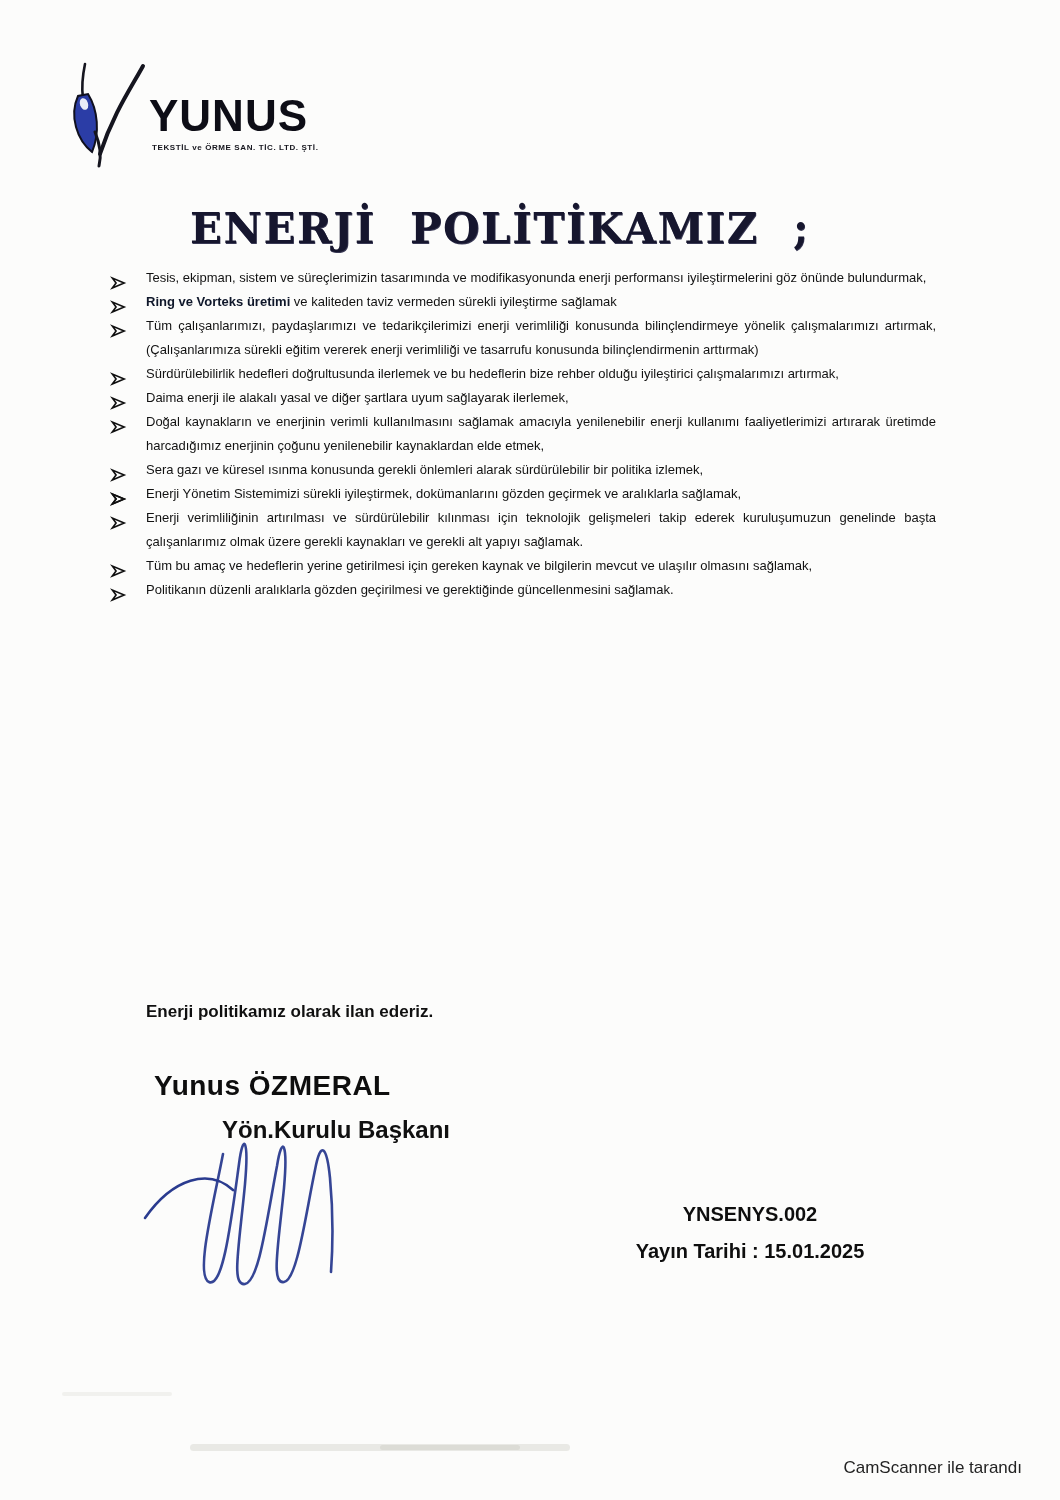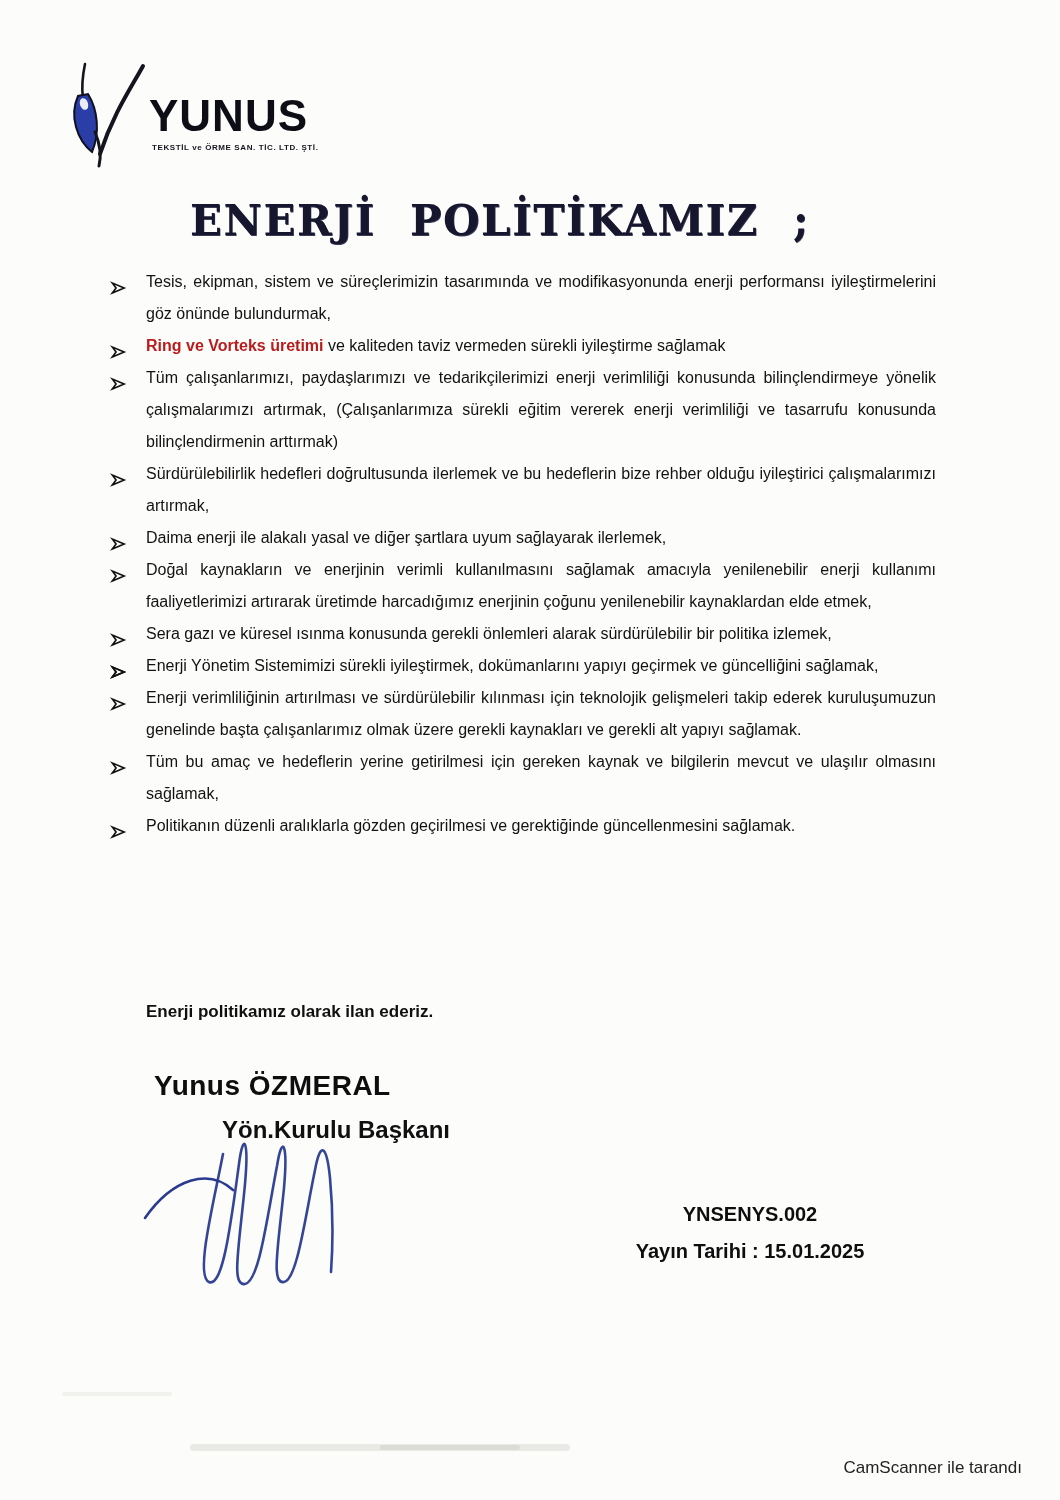--- a/index.html
+++ b/index.html
@@ -22,42 +22,42 @@
     color:#0d0d16; line-height:1;
   }
   .logo-tagline {
     position:absolute; left:97px; top:83px;
     font-size:8px; font-weight:bold; letter-spacing:0.6px;
     color:#15151d; white-space:nowrap;
   }
 
   
   .doc-title {
-    position:absolute; left:150px; top:196px; width:700px;
+    position:absolute; left:150px; top:204px; width:700px;
     text-align:center;
     font-family:"DejaVu Serif", serif;
     font-weight:bold; font-size:42px;
     letter-spacing:1.5px; word-spacing:18px;
     color:#16162e;
     text-shadow:0.6px 0.6px 0 #3a3a55;
   }
 
   
   .policy-list {
     position:absolute; left:108px; top:266px; width:828px;
     list-style:none; margin:0; padding:0;
   }
   .policy-list li {
     position:relative;
     padding-left:38px;
     text-align:justify;
-    font-size:16px; line-height:32px;
+    font-size:13px; line-height:24px;
     color:#121212;
   }
-  .policy-list li b { color:#b91c1c; }
+  .policy-list li b { color:#0f172a; }
   .marker { position:absolute; left:2px; top:8px; }
 
   
   .closing {
     position:absolute; left:146px; top:1002px;
     font-size:17px; font-weight:bold; color:#101010;
   }
   .signer-name {
     position:absolute; left:154px; top:1070px;
     font-size:28px; font-weight:bold; letter-spacing:0.5px; color:#0e0e0e;
@@ -179,21 +179,21 @@
         </svg>
       </span>
     </li>
 
     <li>
       <span class="marker">
         <svg width="17" height="14" viewBox="0 0 18 14">
           <path d="M2.5 12.2 L15 7 L2.5 1.8 L6.4 7 Z" fill="none" stroke="#101010" stroke-width="1.7" stroke-linejoin="miter"></path>
         </svg>
       </span>
-      <span class="itext">Enerji Yönetim Sistemimizi sürekli iyileştirmek, dokümanlarını yapıyı geçirmek ve güncelliğini sağlamak,</span>
+      <span class="itext">Enerji Yönetim Sistemimizi sürekli iyileştirmek, dokümanlarını gözden geçirmek ve aralıklarla sağlamak,</span>
     </li>
 
     <li>
       <span class="marker">
         <svg width="17" height="14" viewBox="0 0 18 14">
           <path d="M2.5 12.2 L15 7 L2.5 1.8 L6.4 7 Z" fill="none" stroke="#101010" stroke-width="1.7" stroke-linejoin="miter"></path>
         </svg>
       </span>
       <span class="itext">Enerji verimliliğinin artırılması ve sürdürülebilir kılınması için teknolojik gelişmeleri takip ederek kuruluşumuzun genelinde başta çalışanlarımız olmak üzere gerekli kaynakları ve gerekli alt yapıyı sağlamak.</span>
     </li>

